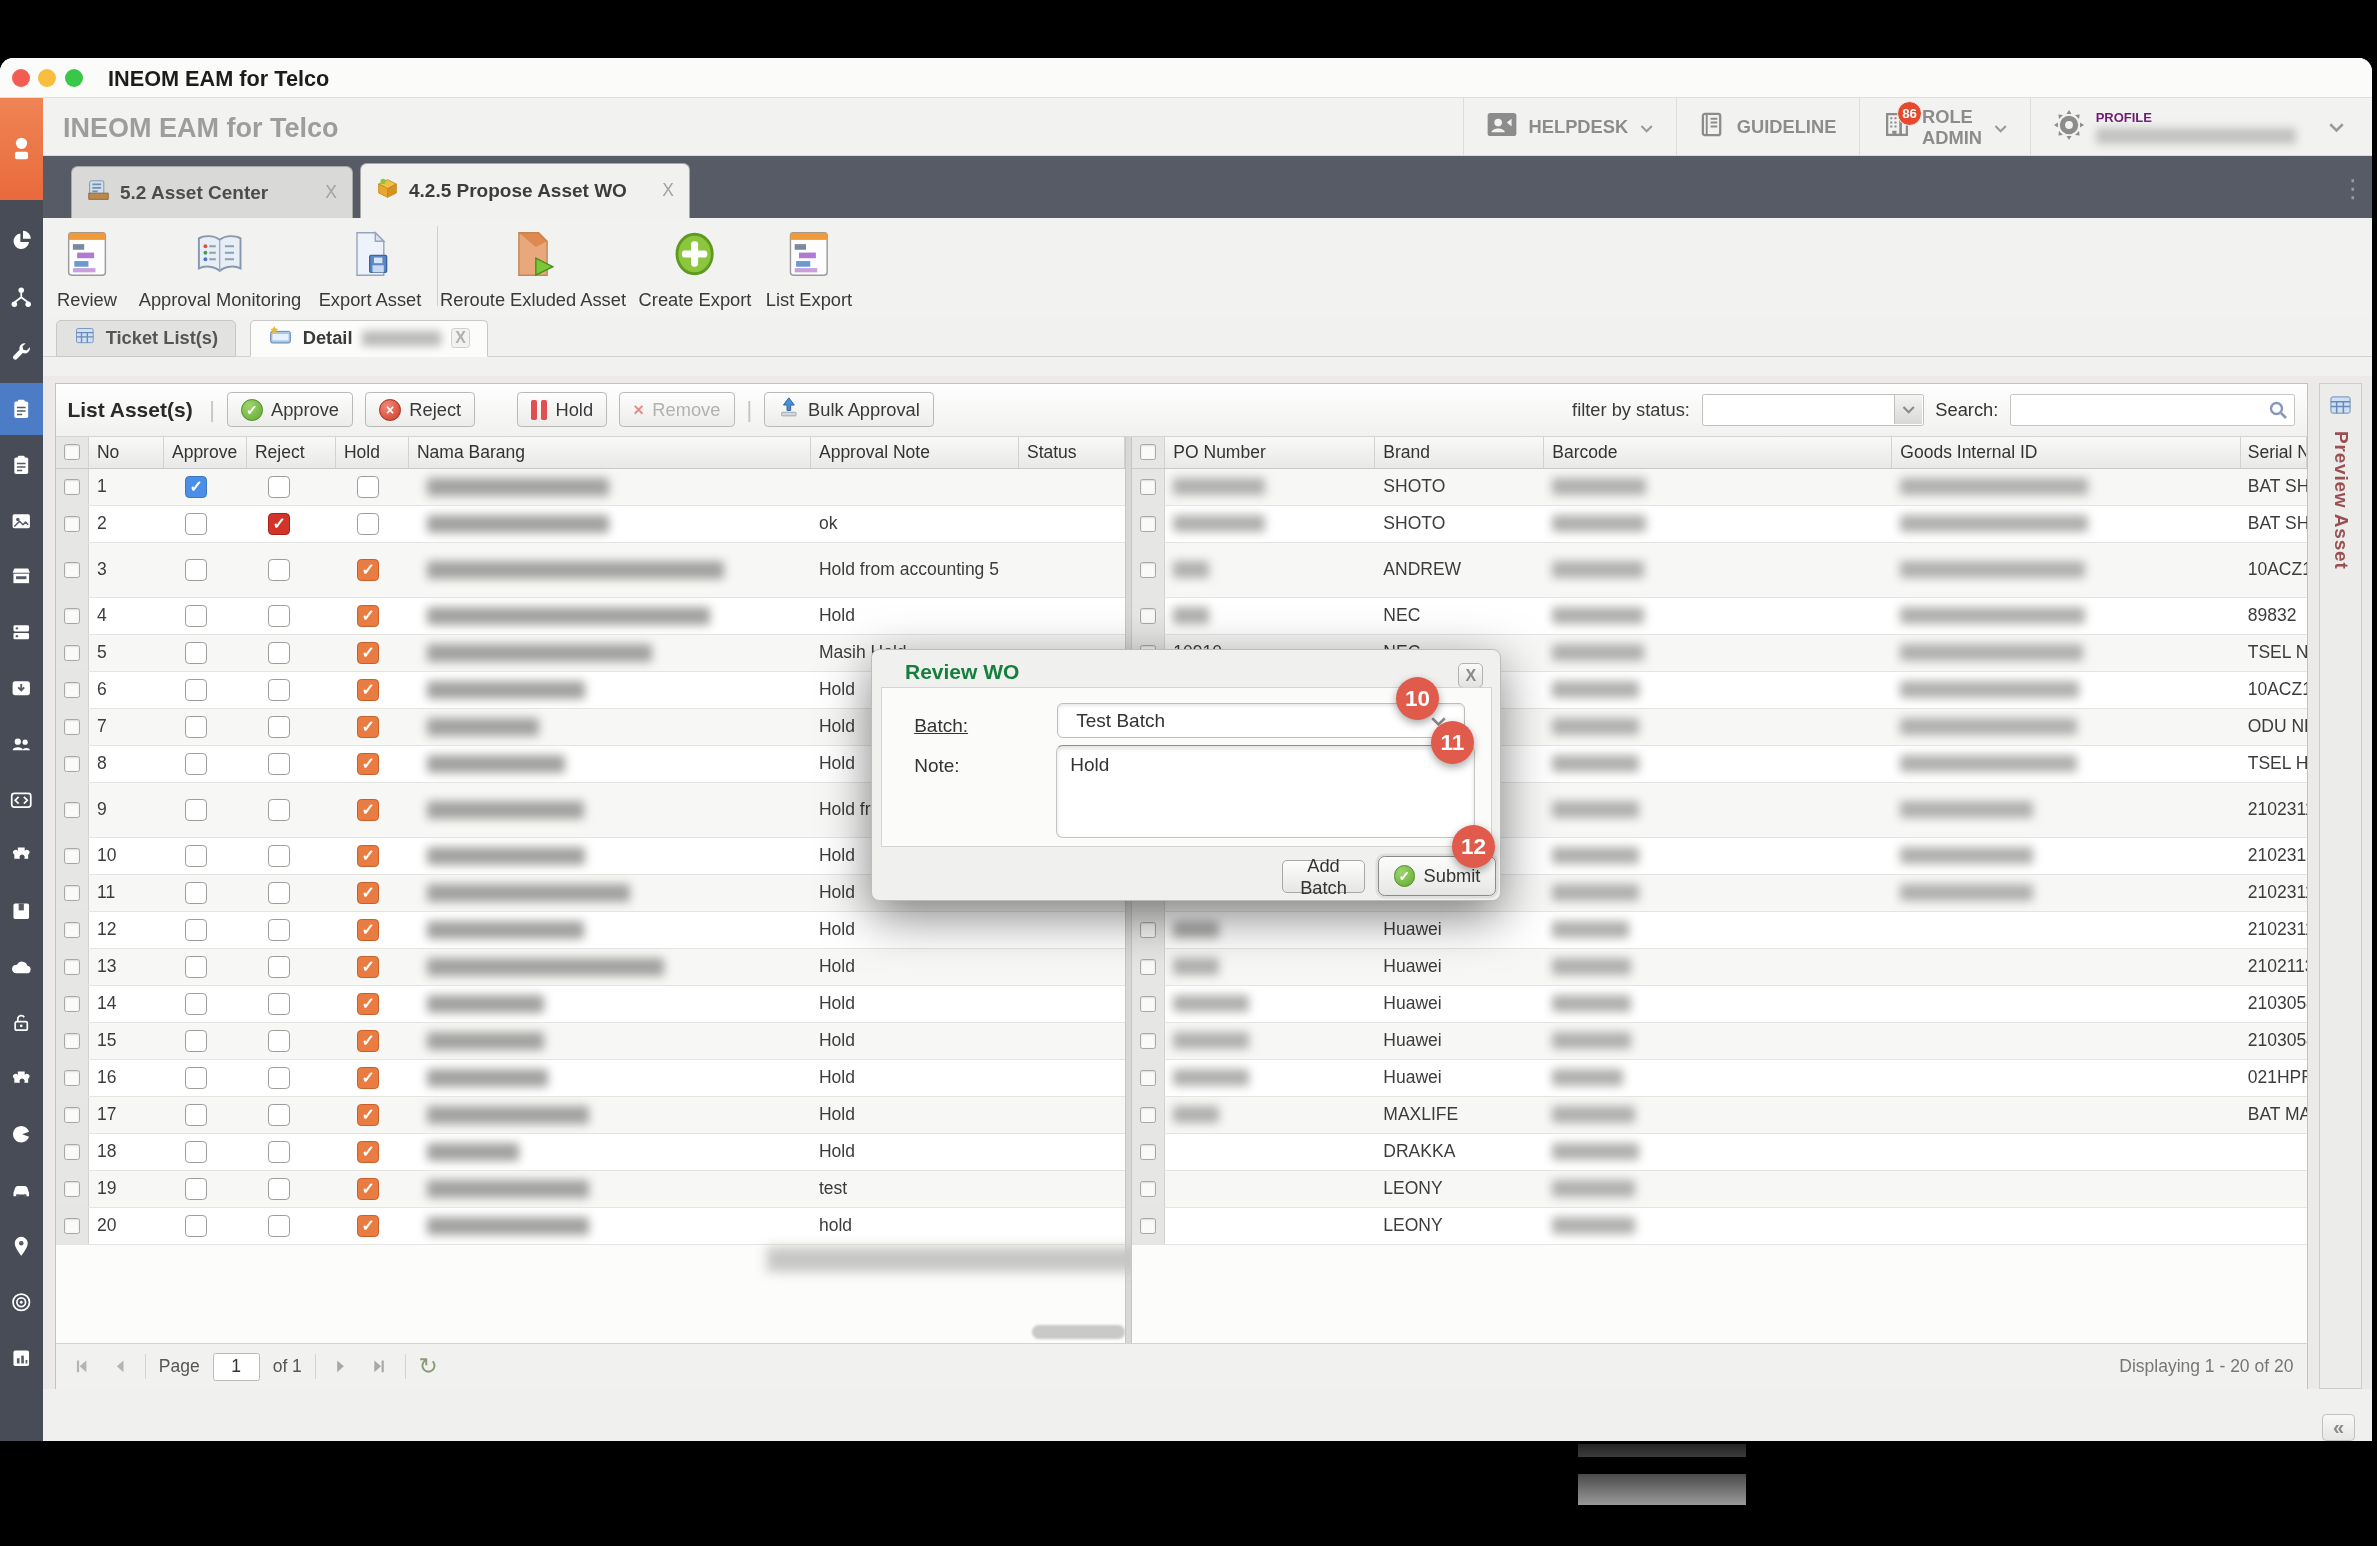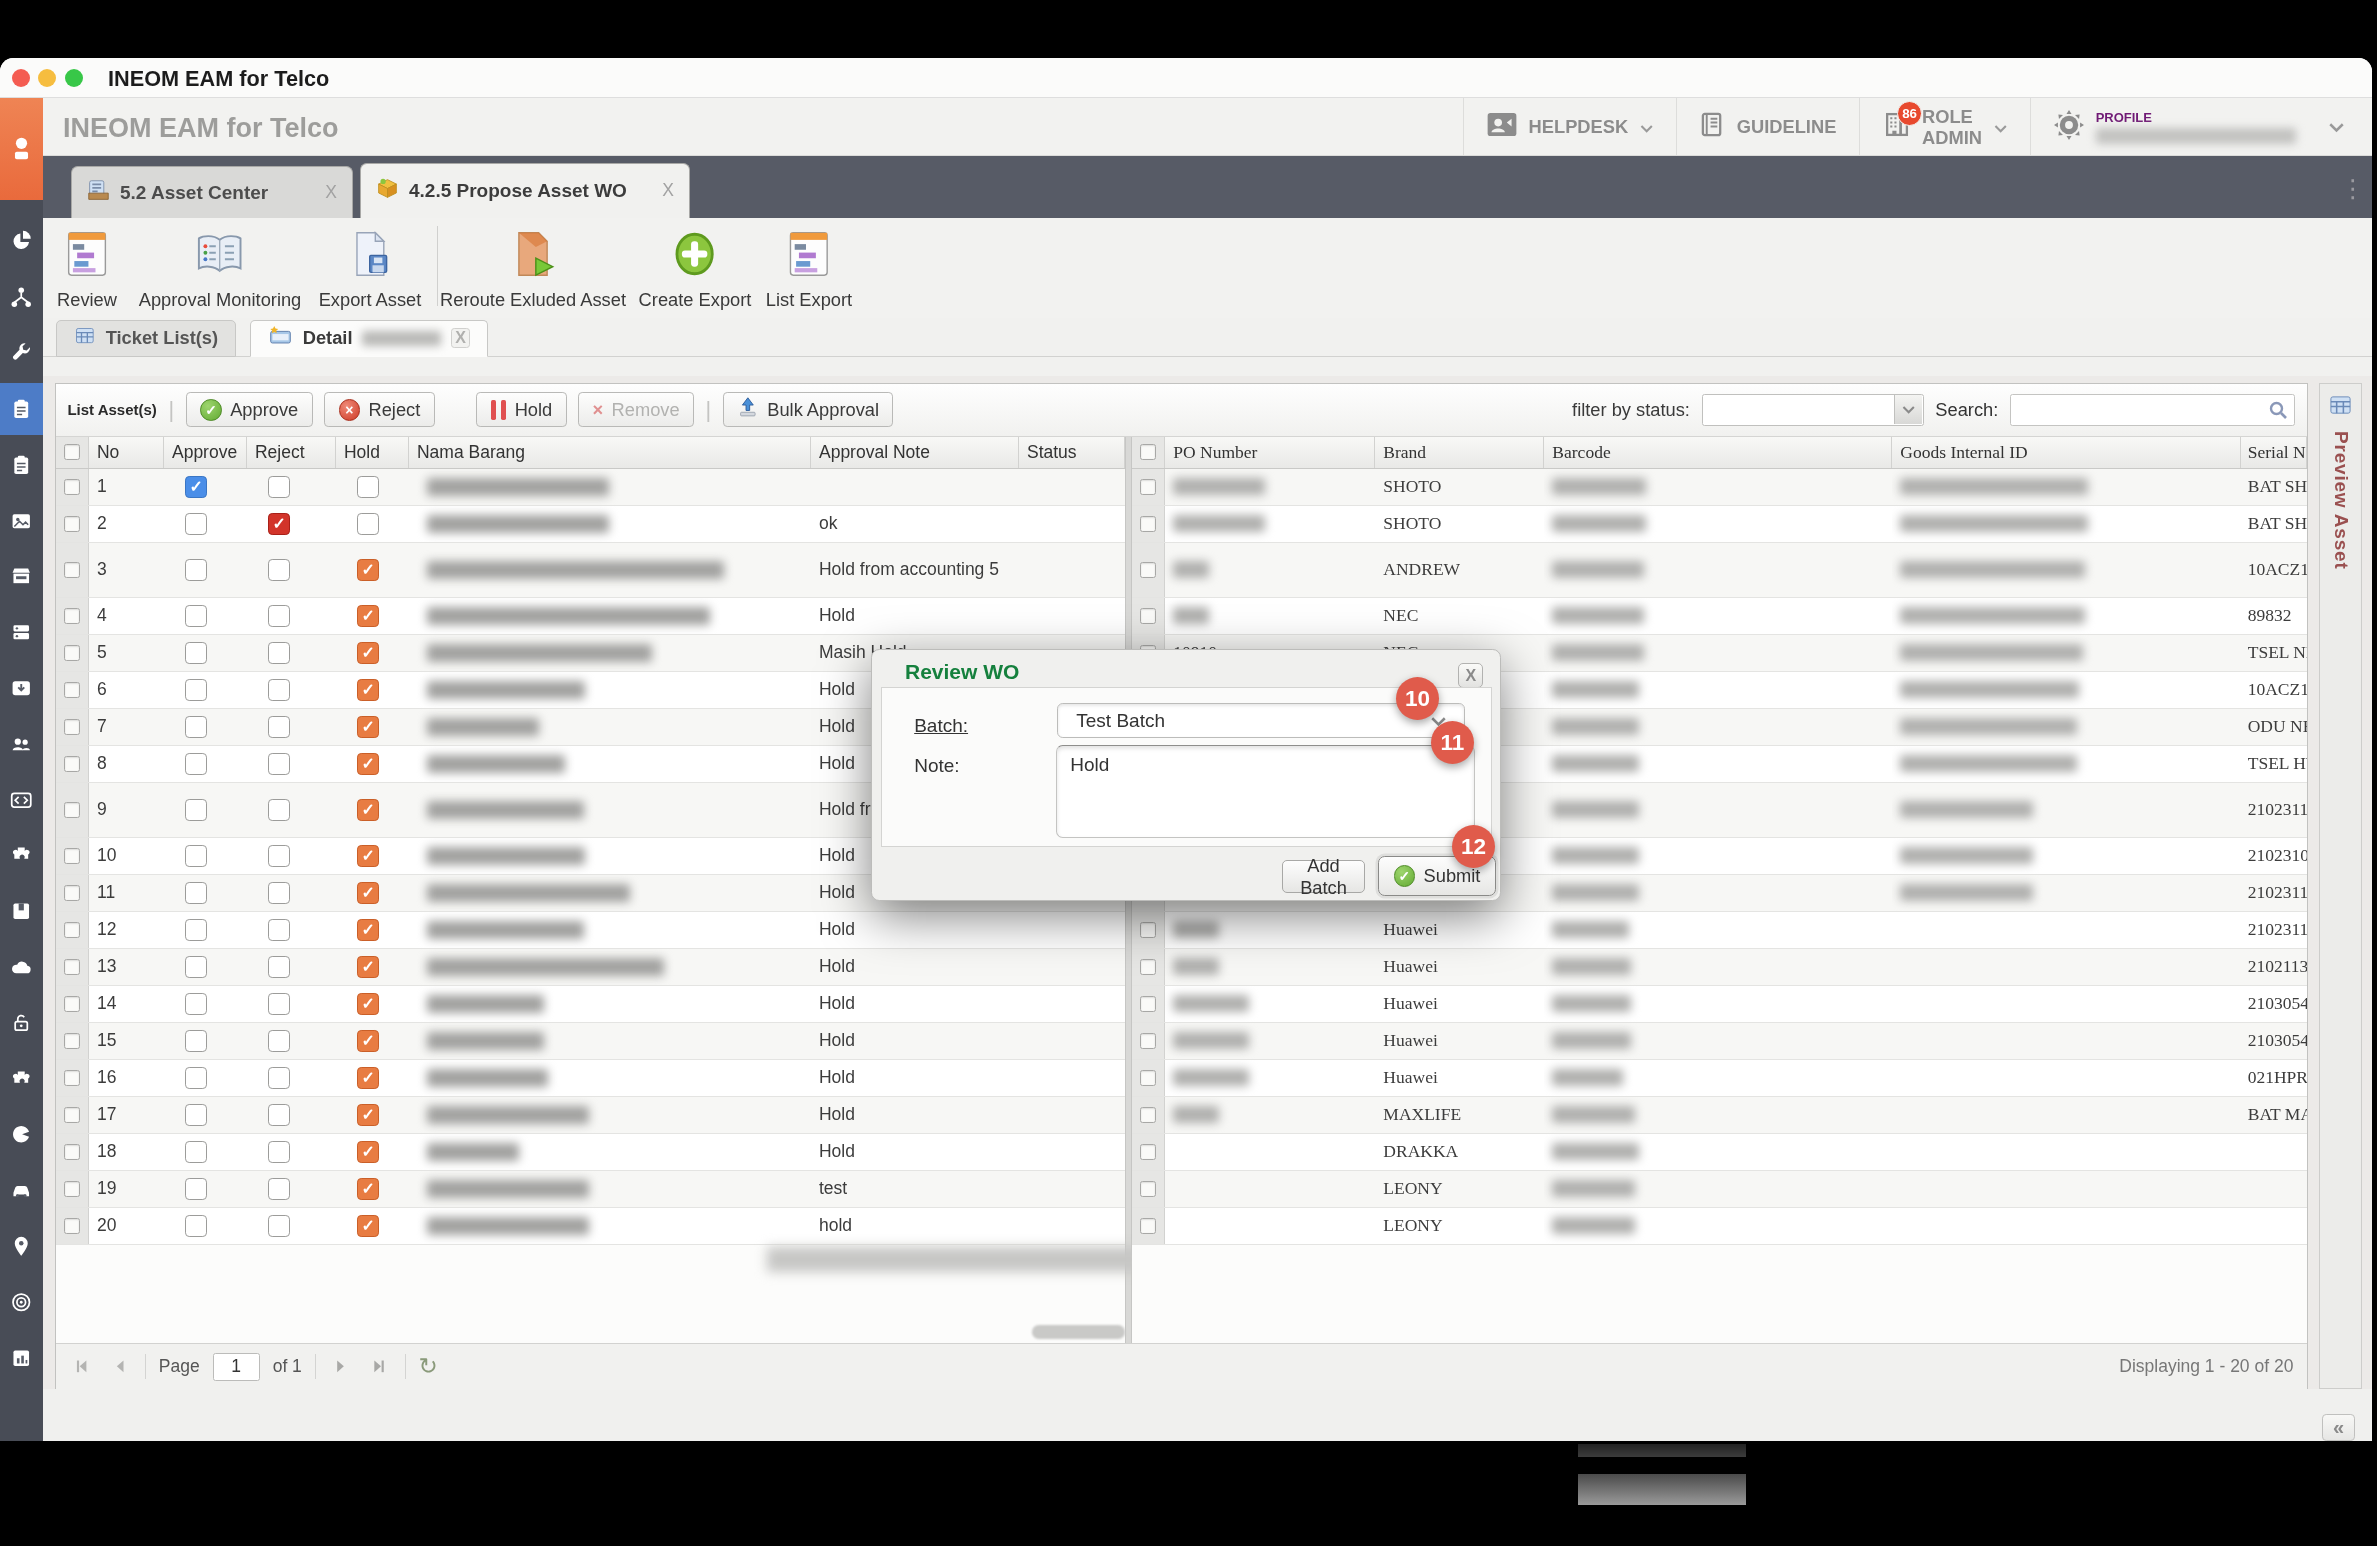--- a/index.html
+++ b/index.html
@@ -56,21 +56,21 @@
         border:0.8px solid #c8c8c6;border-radius:5px 5px 0 0;font-size:18.3px;font-weight:bold;color:#555;}
   .stab-inactive{left:13.3px;background:#e2e2e0;}
   .stab-active{left:207px;background:#fcfcfb;border-bottom-color:#fcfcfb;color:#3a3a3a;width:238px;}
   .stab .x{margin-left:auto;color:#b0b0ae;font-size:16px;border:0.8px solid #d0d0ce;border-radius:3.3px;padding:0 3.3px;background:#f2f2f0;}
   .detailblur{width:123px;height:15px;background:#b8b8b6;}
   
   .content{position:absolute;left:43px;top:318px;right:0;bottom:52px;background:#eceae8;}
   .panel{position:absolute;left:11.7px;top:6.7px;width:2253px;height:1006px;background:#fdfdfc;border:0.8px solid #c2c2c0;}
   .panel-toolbar{position:relative;height:53px;background:linear-gradient(180deg,#fefefe,#f1f1ef);border-bottom:0.8px solid #d5d5d3;
                  display:flex;align-items:center;padding:0 11.7px;gap:11.7px;}
-  .ptitle{font-size:15px;font-weight:bold;color:#2a2a2a;}
+  .ptitle{font-size:21px;font-weight:bold;color:#2a2a2a;margin-right:5px;}
   .psep{color:#c4c4c2;font-size:21.7px;}
   .pbtn{display:flex;align-items:center;gap:8.3px;height:35px;padding:0 13.3px;border:0.8px solid #b9b9b7;border-radius:4.2px;
         background:linear-gradient(180deg,#fdfdfd,#ececea);font-size:18.3px;color:#3a3a3a;cursor:pointer;white-space:nowrap;}
   .pbtn.disabled{color:#b2b2b0;}
   .cicon{width:21.7px;height:21.7px;border-radius:50%;display:flex;align-items:center;justify-content:center;
          color:#fff;font-size:14px;font-weight:bold;}
   .ci-green{background:radial-gradient(circle at 35% 30%,#9ed56e,#62aa32);border:0.8px solid #4c8a24;}
   .ci-red{background:radial-gradient(circle at 35% 30%,#ef8a78,#ce3a26);border:0.8px solid #a82a18;}
   .holdbars{display:flex;gap:4.2px;}
   .holdbars i{display:block;width:5.8px;height:20px;background:#e05050;border-radius:1.7px;}
@@ -79,21 +79,21 @@
   .fselect .dd{position:absolute;right:0.8px;top:0.8px;bottom:0.8px;width:28px;background:linear-gradient(180deg,#f4f4f2,#d8d8d6);
                border-left:0.8px solid #c0c0be;display:flex;align-items:center;justify-content:center;}
   .searchwrap{position:relative;width:285px;height:32px;}
   .searchwrap input{width:100%;height:100%;border:0.8px solid #c4c4c2;border-radius:2.5px;font-size:17.5px;padding:0 33px 0 10px;
                     font-family:inherit;background:#fff;color:#333;}
   .searchwrap svg{position:absolute;right:6.7px;top:6.7px;}
   
   .gridwrap{display:flex;height:906px;}
   .grid-l{width:1070px;}
   .grid-div{width:6.7px;background:#d8d8d6;border-left:0.8px solid #c6c6c4;border-right:0.8px solid #c6c6c4;}
-  .grid-r{width:1175px;overflow:hidden;font-family:Liberation Serif, serif;}
+  .grid-r{width:1175px;overflow:hidden;}
   .thead{display:flex;height:32px;background:linear-gradient(180deg,#f8f8f6,#e9e9e7);border-bottom:0.8px solid #c9c9c7;}
   .th{font-size:17.5px;color:#333;display:flex;align-items:center;padding-left:8.3px;border-right:0.8px solid #d2d2d0;overflow:hidden;white-space:nowrap;}
   .tbody{position:relative;height:875px;background:#fcfcfb;}
   .trow{display:flex;height:37px;border-bottom:0.8px solid #e4e4e2;background:#fff;}
   .trow.alt{background:#f7f7f5;}
   .trow.tall{height:55px;}
   .cell{display:flex;align-items:center;padding-left:8.3px;overflow:hidden;font-size:17.5px;color:#3c3c3c;white-space:nowrap;}
   .gut{width:33px;background:#e6e6e4;border-right:0.8px solid #d2d2d0;justify-content:center;padding-left:0;}
   .gcb{width:16px;height:16px;background:#fafaf8;border:0.8px solid #a8a8a6;border-radius:2.5px;box-shadow:inset 0 0.8px 1.7px rgba(0,0,0,.15);}
   .c-no{width:75px;}.c-ap{width:83px;}.c-rj{width:89px;}.c-hd{width:73px;}

